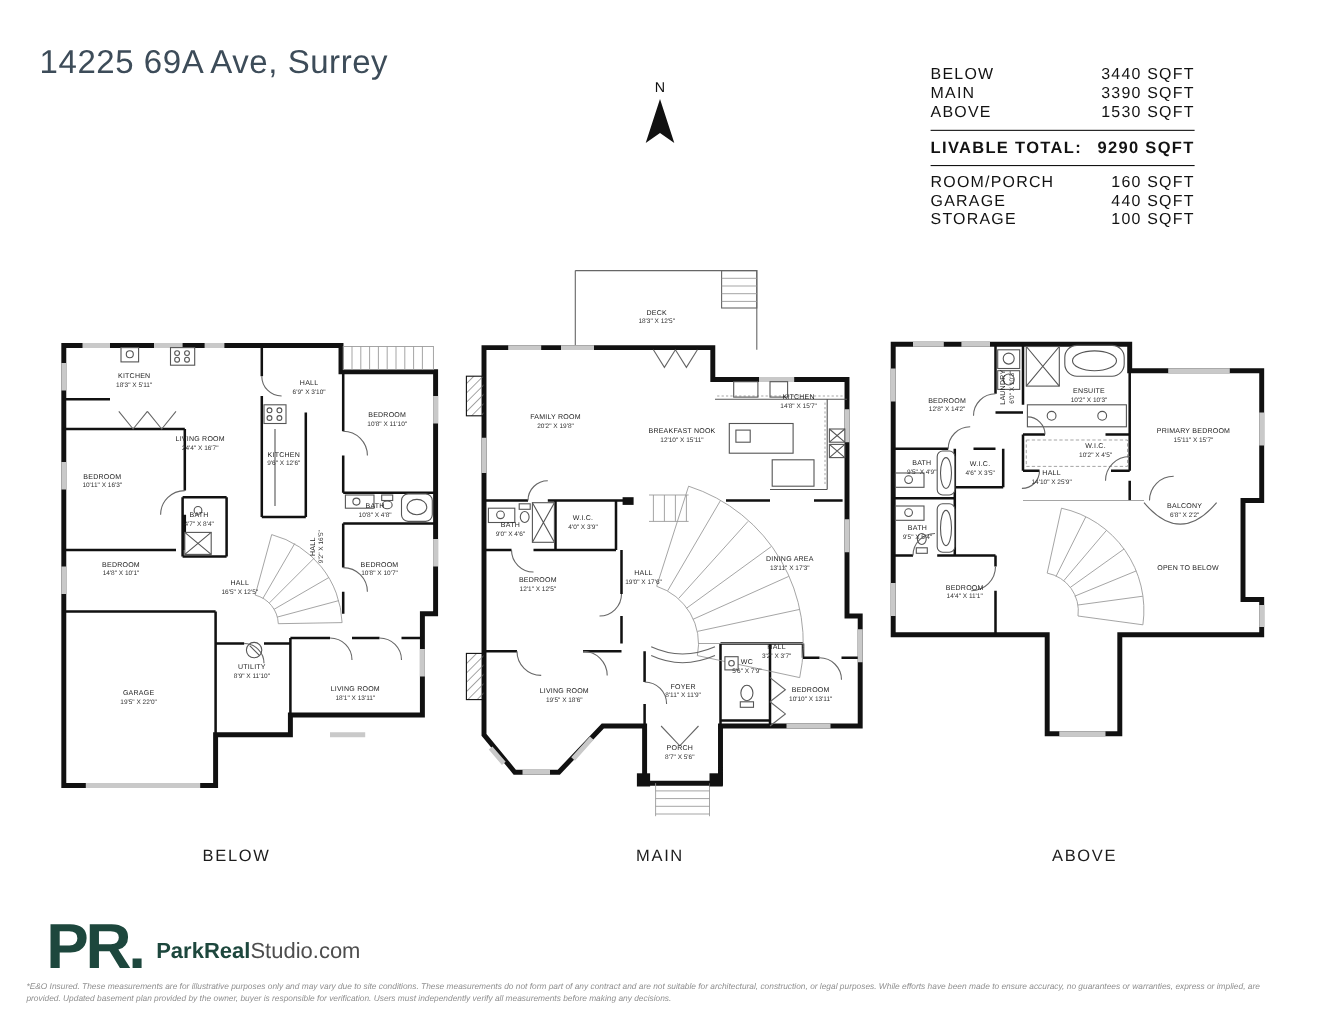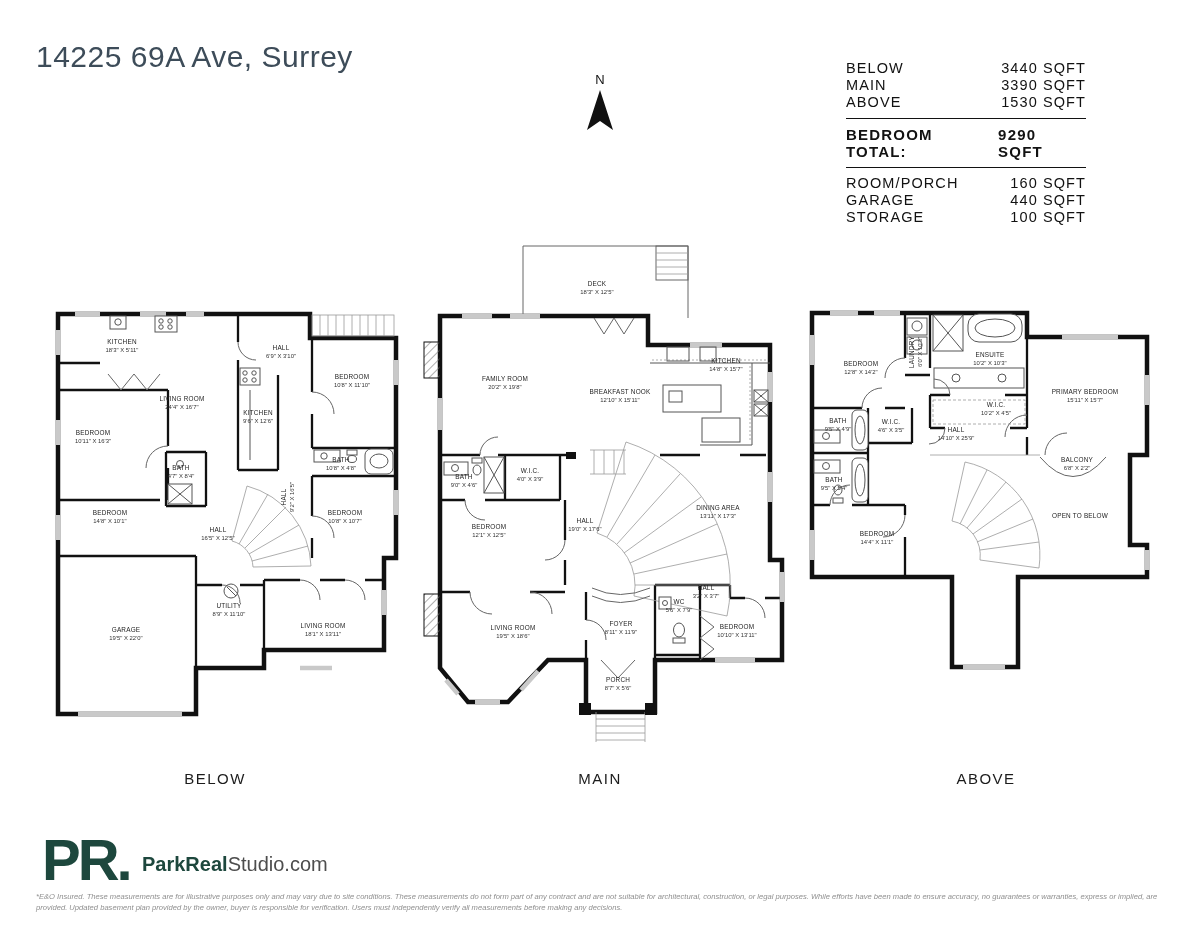--- a/index.html
+++ b/index.html
@@ -4,21 +4,21 @@
 <style>
   html,body{margin:0;padding:0;background:#fff;}
   body{width:1200px;height:927px;position:relative;font-family:"Liberation Sans",sans-serif;overflow:hidden;}
   .abs{position:absolute;}
   .page-title{left:36px;top:40px;font-size:30px;font-weight:500;color:#3d4c59;letter-spacing:.5px;}
   .area-table{left:846px;top:60px;width:240px;font-size:14.5px;color:#121212;}
   .area-table .row{display:flex;justify-content:space-between;line-height:17px;font-weight:500;letter-spacing:1.1px;}
   .area-table .rule{border-top:1.6px solid #121212;margin:7px 0;}
   .area-table .total{font-weight:700;font-size:15px;letter-spacing:1.2px;}
   .floor-label{top:770px;width:160px;text-align:center;font-size:15px;font-weight:500;letter-spacing:1.5px;color:#1c1c1c;}
-  .disclaimer{left:24px;top:892px;width:1152px;font-size:7.6px;font-style:italic;color:#8f8f8f;line-height:1.4;margin-left:12px;}
+  .disclaimer{left:24px;top:892px;width:1152px;font-size:7.6px;font-style:italic;color:#8f8f8f;line-height:1.4;}
   svg{position:absolute;left:0;top:0;}
   .w-out{stroke:#111;stroke-width:4.5;fill:none;}
   .w-in{stroke:#111;stroke-width:2.3;fill:none;}
   .thin{stroke:#666;stroke-width:1;fill:none;}
   .thin2{stroke:#999;stroke-width:.8;fill:none;}
   .win{stroke:#c9c9c9;stroke-width:4.5;fill:none;}
   .fix{stroke:#555;stroke-width:1;fill:#fff;}
   .fixl{stroke:#555;stroke-width:1;fill:none;}
   .rn{font-family:"Liberation Sans",sans-serif;font-size:6.4px;font-weight:500;fill:#222;text-anchor:middle;letter-spacing:.2px;}
   .rd{font-family:"Liberation Sans",sans-serif;font-size:5.9px;font-weight:400;fill:#333;text-anchor:middle;}
@@ -37,21 +37,21 @@
   <div class="row">
       <span>MAIN</span>
       <span>3390 SQFT</span>
     </div>
   <div class="row">
       <span>ABOVE</span>
       <span>1530 SQFT</span>
     </div>
   <div class="rule"></div>
   <div class="row total">
-      <span>BEDROOM TOTAL:</span>
+      <span>LIVABLE TOTAL:</span>
       <span>9290 SQFT</span>
     </div>
   <div class="rule"></div>
   <div class="row">
       <span>ROOM/PORCH</span>
       <span>160 SQFT</span>
     </div>
   <div class="row">
       <span>GARAGE</span>
       <span>440 SQFT</span>

